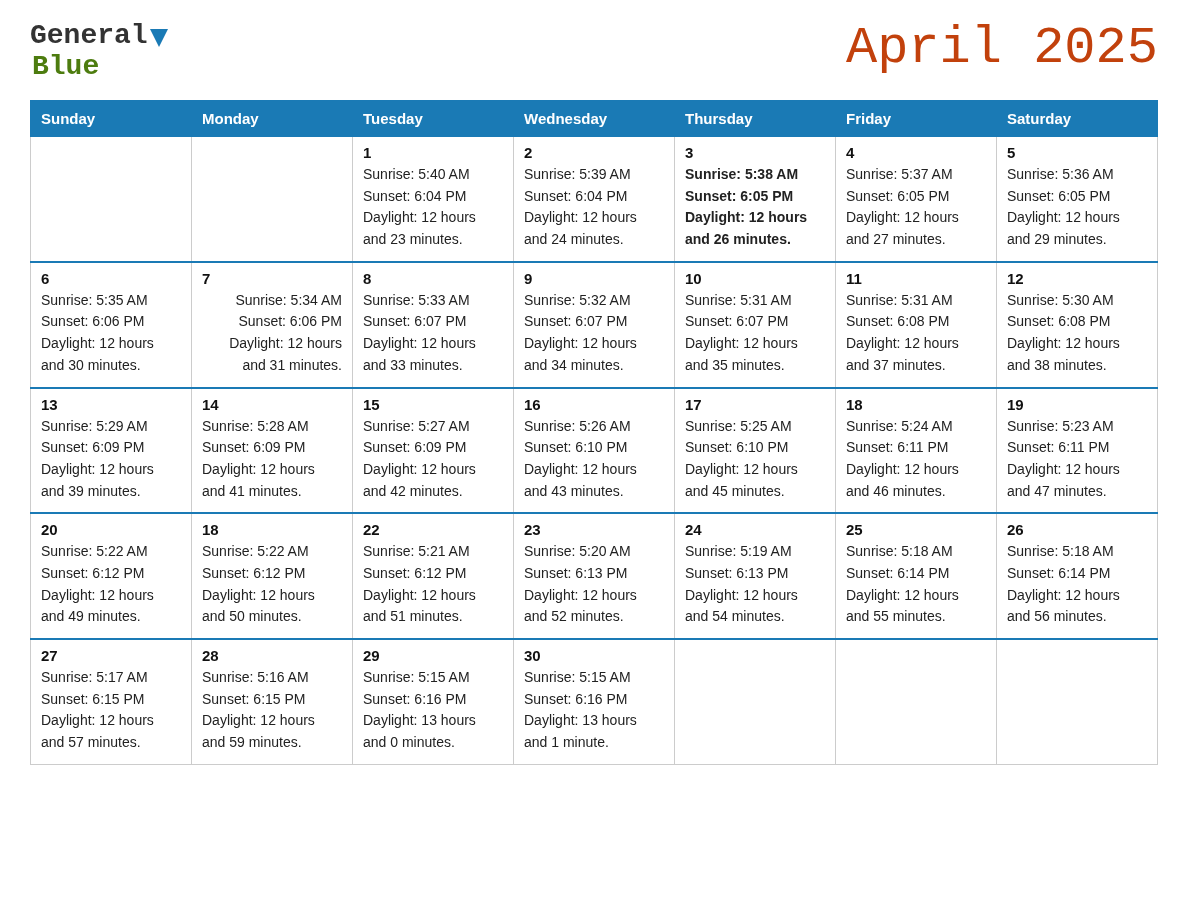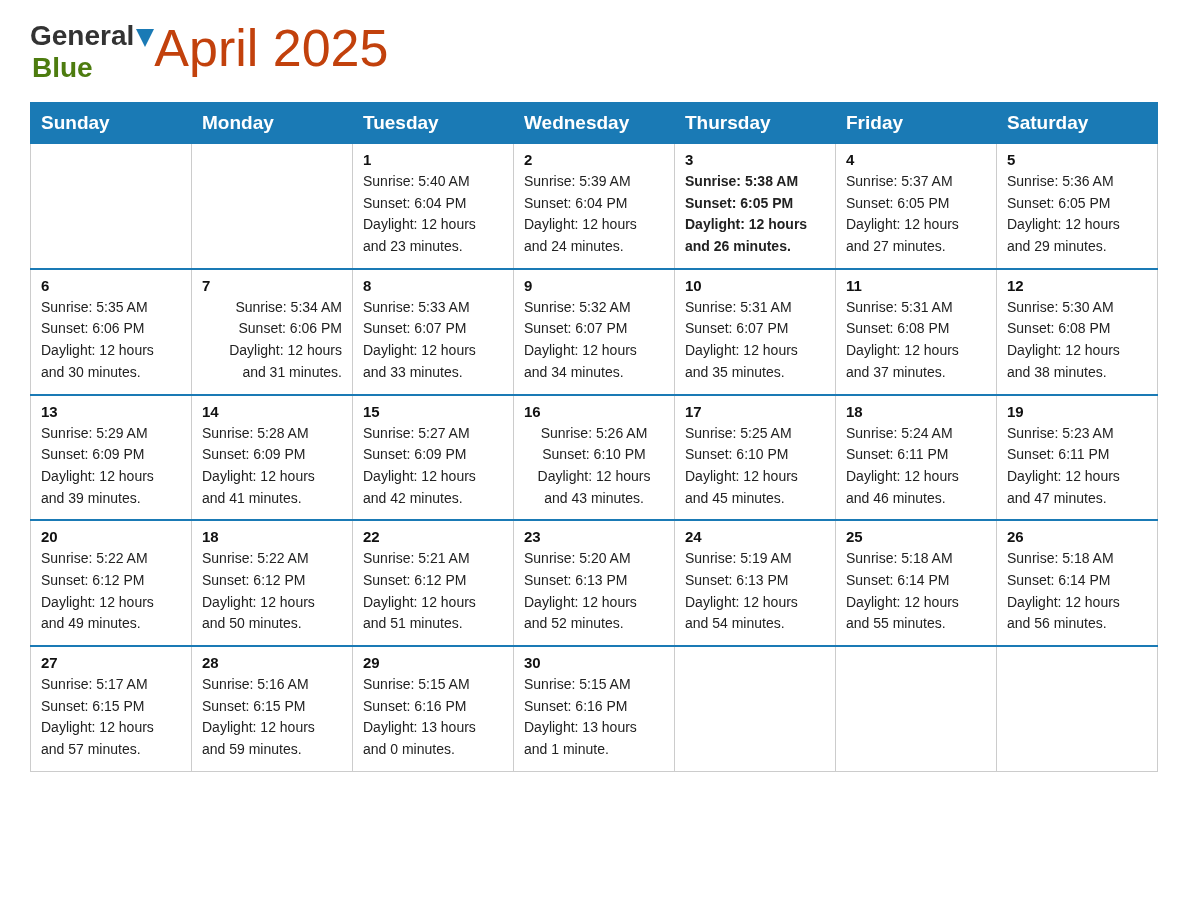--- a/index.html
+++ b/index.html
@@ -5,23 +5,24 @@
     * { box-sizing: border-box; margin: 0; padding: 0; }
     body {
       font-family: Arial, sans-serif;
       background: #fff;
       padding: 20px 30px;
       width: 1188px;
       min-height: 918px;
     }
     .header {
       display: flex;
-      justify-content: flex-start;
+      justify-content: space-between;
       align-items: flex-start;
       margin-bottom: 18px;
+      font-family: Liberation Mono, monospace;
     }
     .logo-text-general {
       font-size: 28px;
       font-weight: bold;
       color: #333;
     }
     .logo-blue {
       font-size: 28px;
       font-weight: bold;
       color: #4d7c0f;
@@ -51,21 +52,21 @@
       margin-top: 4px;
     }
     .calendar {
       width: 100%;
       border-collapse: collapse;
       border: 1px solid #aaa;
     }
     .calendar th {
       background: #1a7ab5;
       color: #fff;
-      font-size: 19px;
+      font-size: 15px;
       font-weight: bold;
       padding: 9px 10px;
       text-align: left;
       border: 1px solid #1a7ab5;
     }
     .calendar td {
       vertical-align: top;
       padding: 7px 10px 10px 10px;
       border: 1px solid #ccc;
       width: 14.28%;
@@ -235,21 +236,21 @@
         </td>
         <td>
           <span class="day-num">15</span>
           <div class="day-info" style="white-space: pre-line;">Sunrise: 5:27 AM
 Sunset: 6:09 PM
 Daylight: 12 hours
 and 42 minutes.</div>
         </td>
         <td>
           <span class="day-num">16</span>
-          <div class="day-info" style="white-space: pre-line; text-align: center;">Sunrise: 5:26 AM
+          <div class="day-info" style="white-space: pre-line;">Sunrise: 5:26 AM
 Sunset: 6:10 PM
 Daylight: 12 hours
 and 43 minutes.</div>
         </td>
         <td>
           <span class="day-num">17</span>
           <div class="day-info" style="white-space: pre-line;">Sunrise: 5:25 AM
 Sunset: 6:10 PM
 Daylight: 12 hours
 and 45 minutes.</div>

